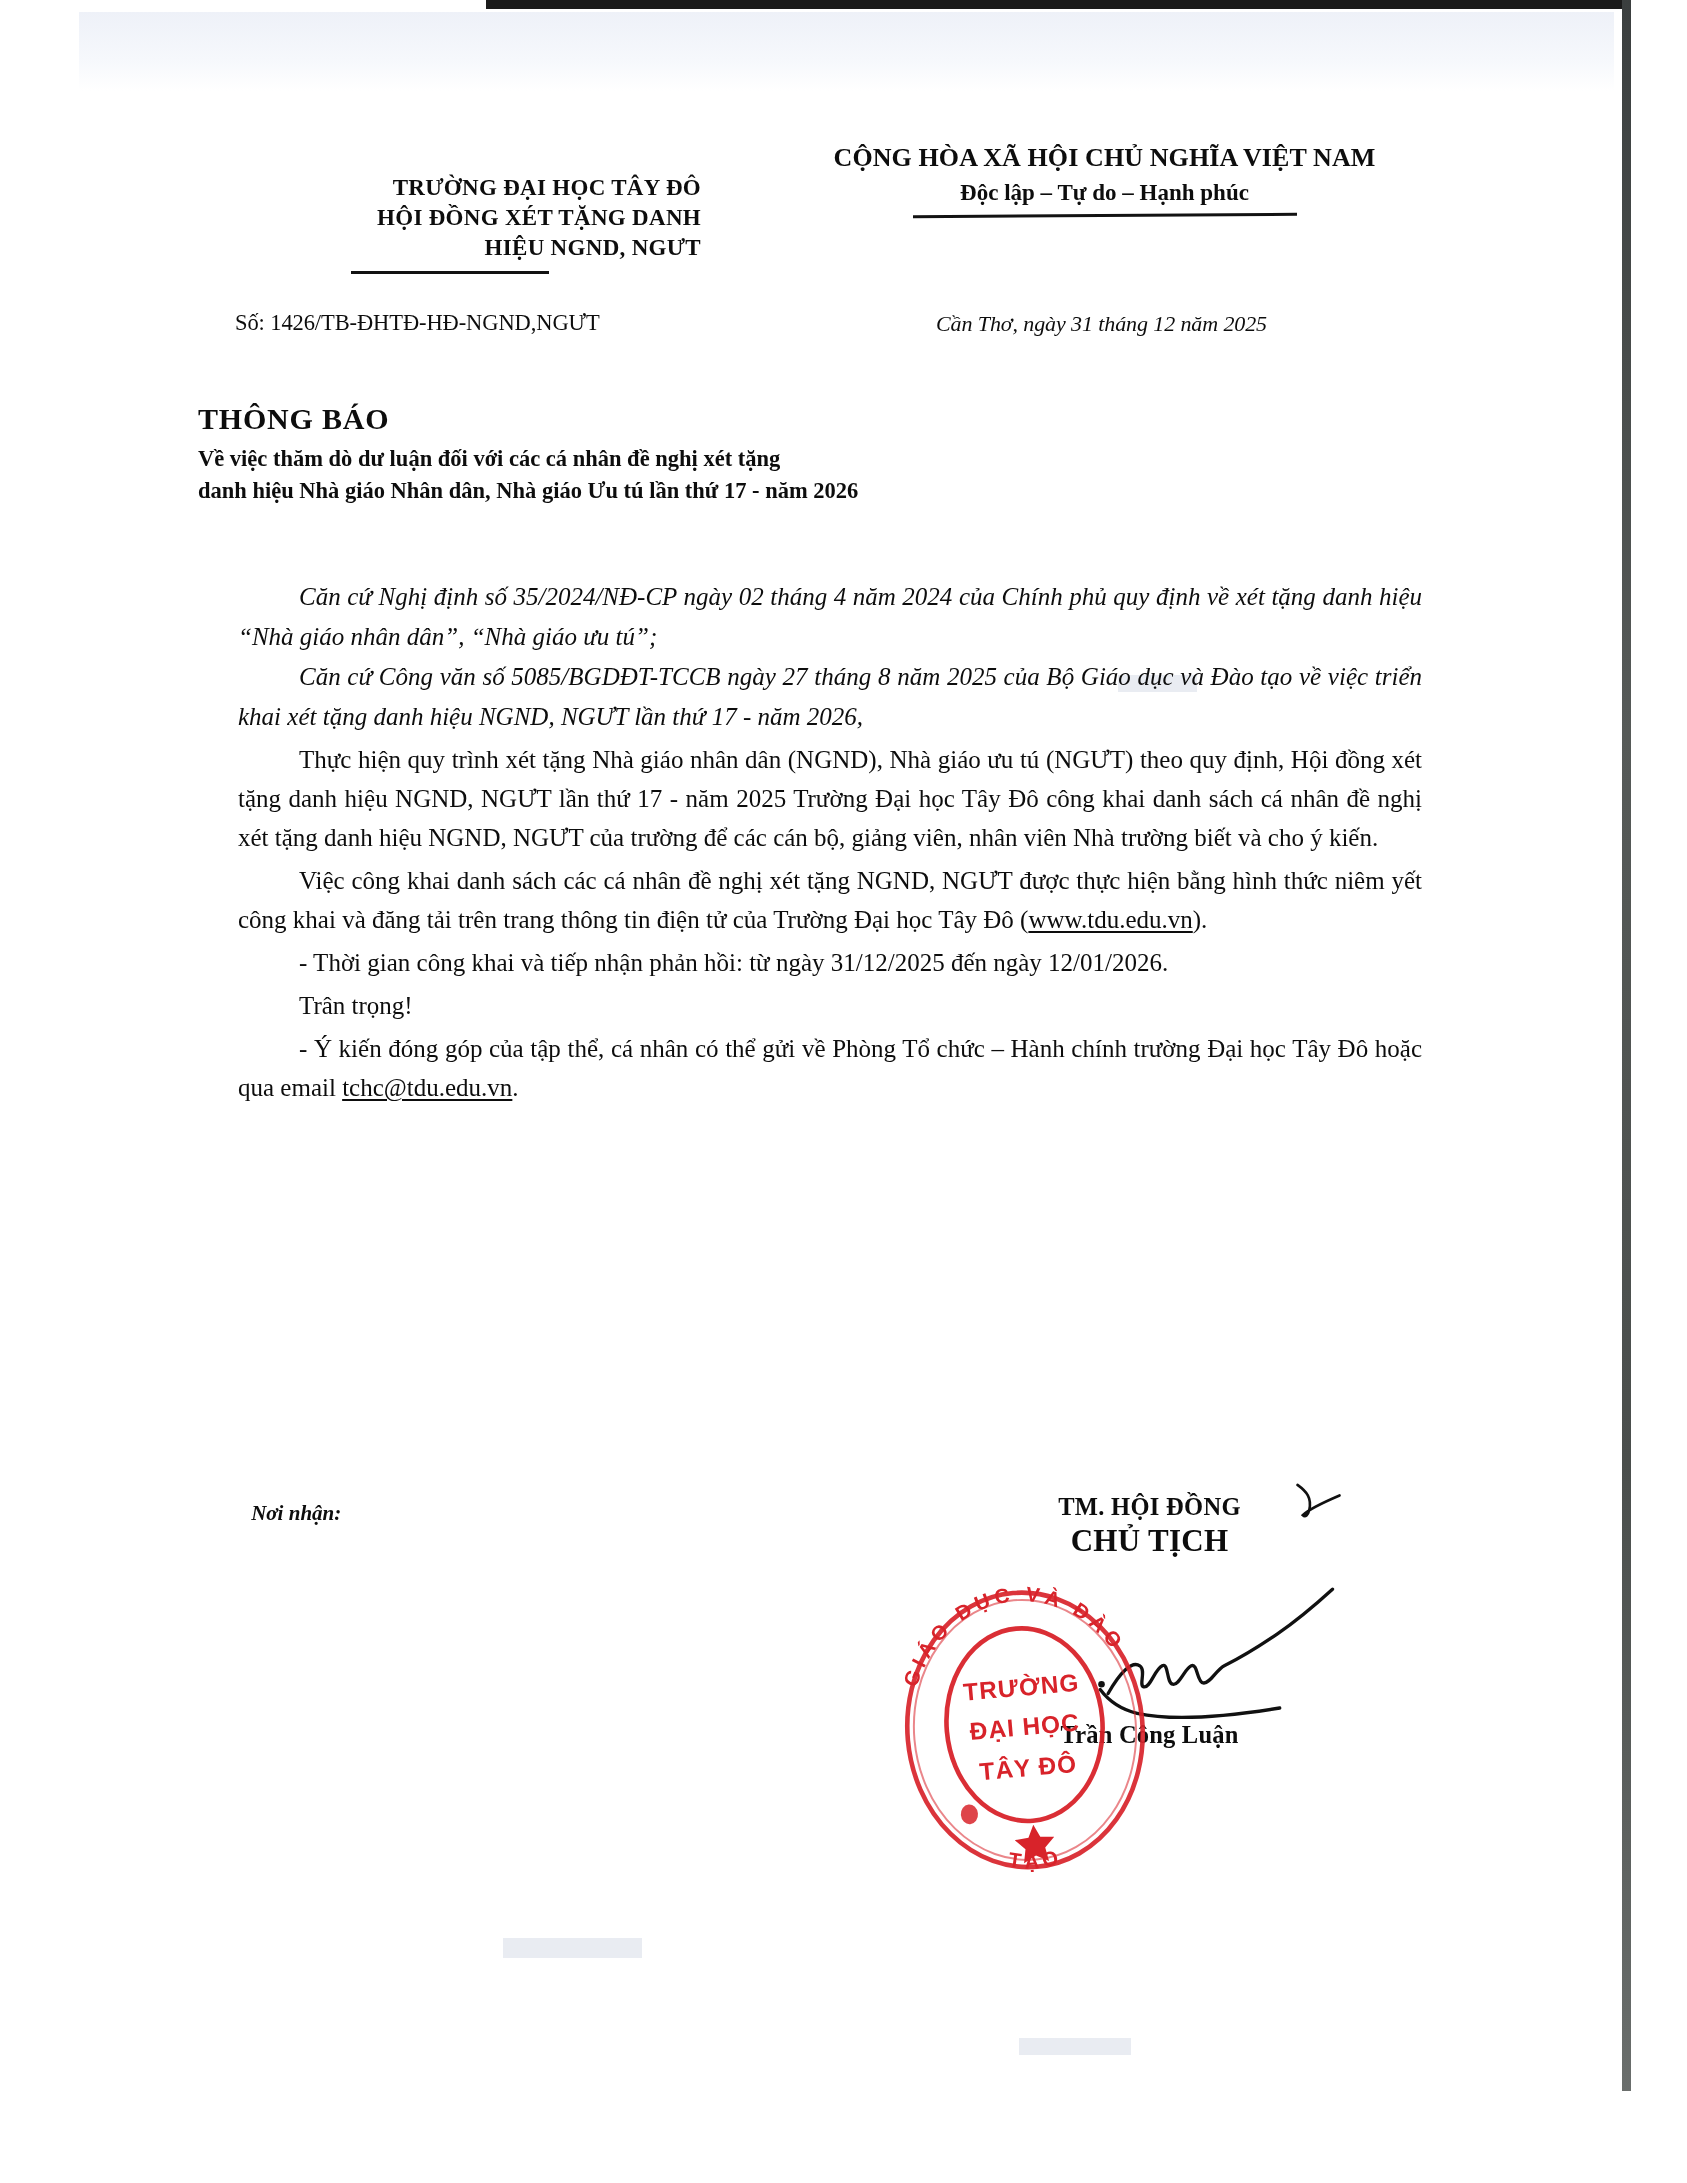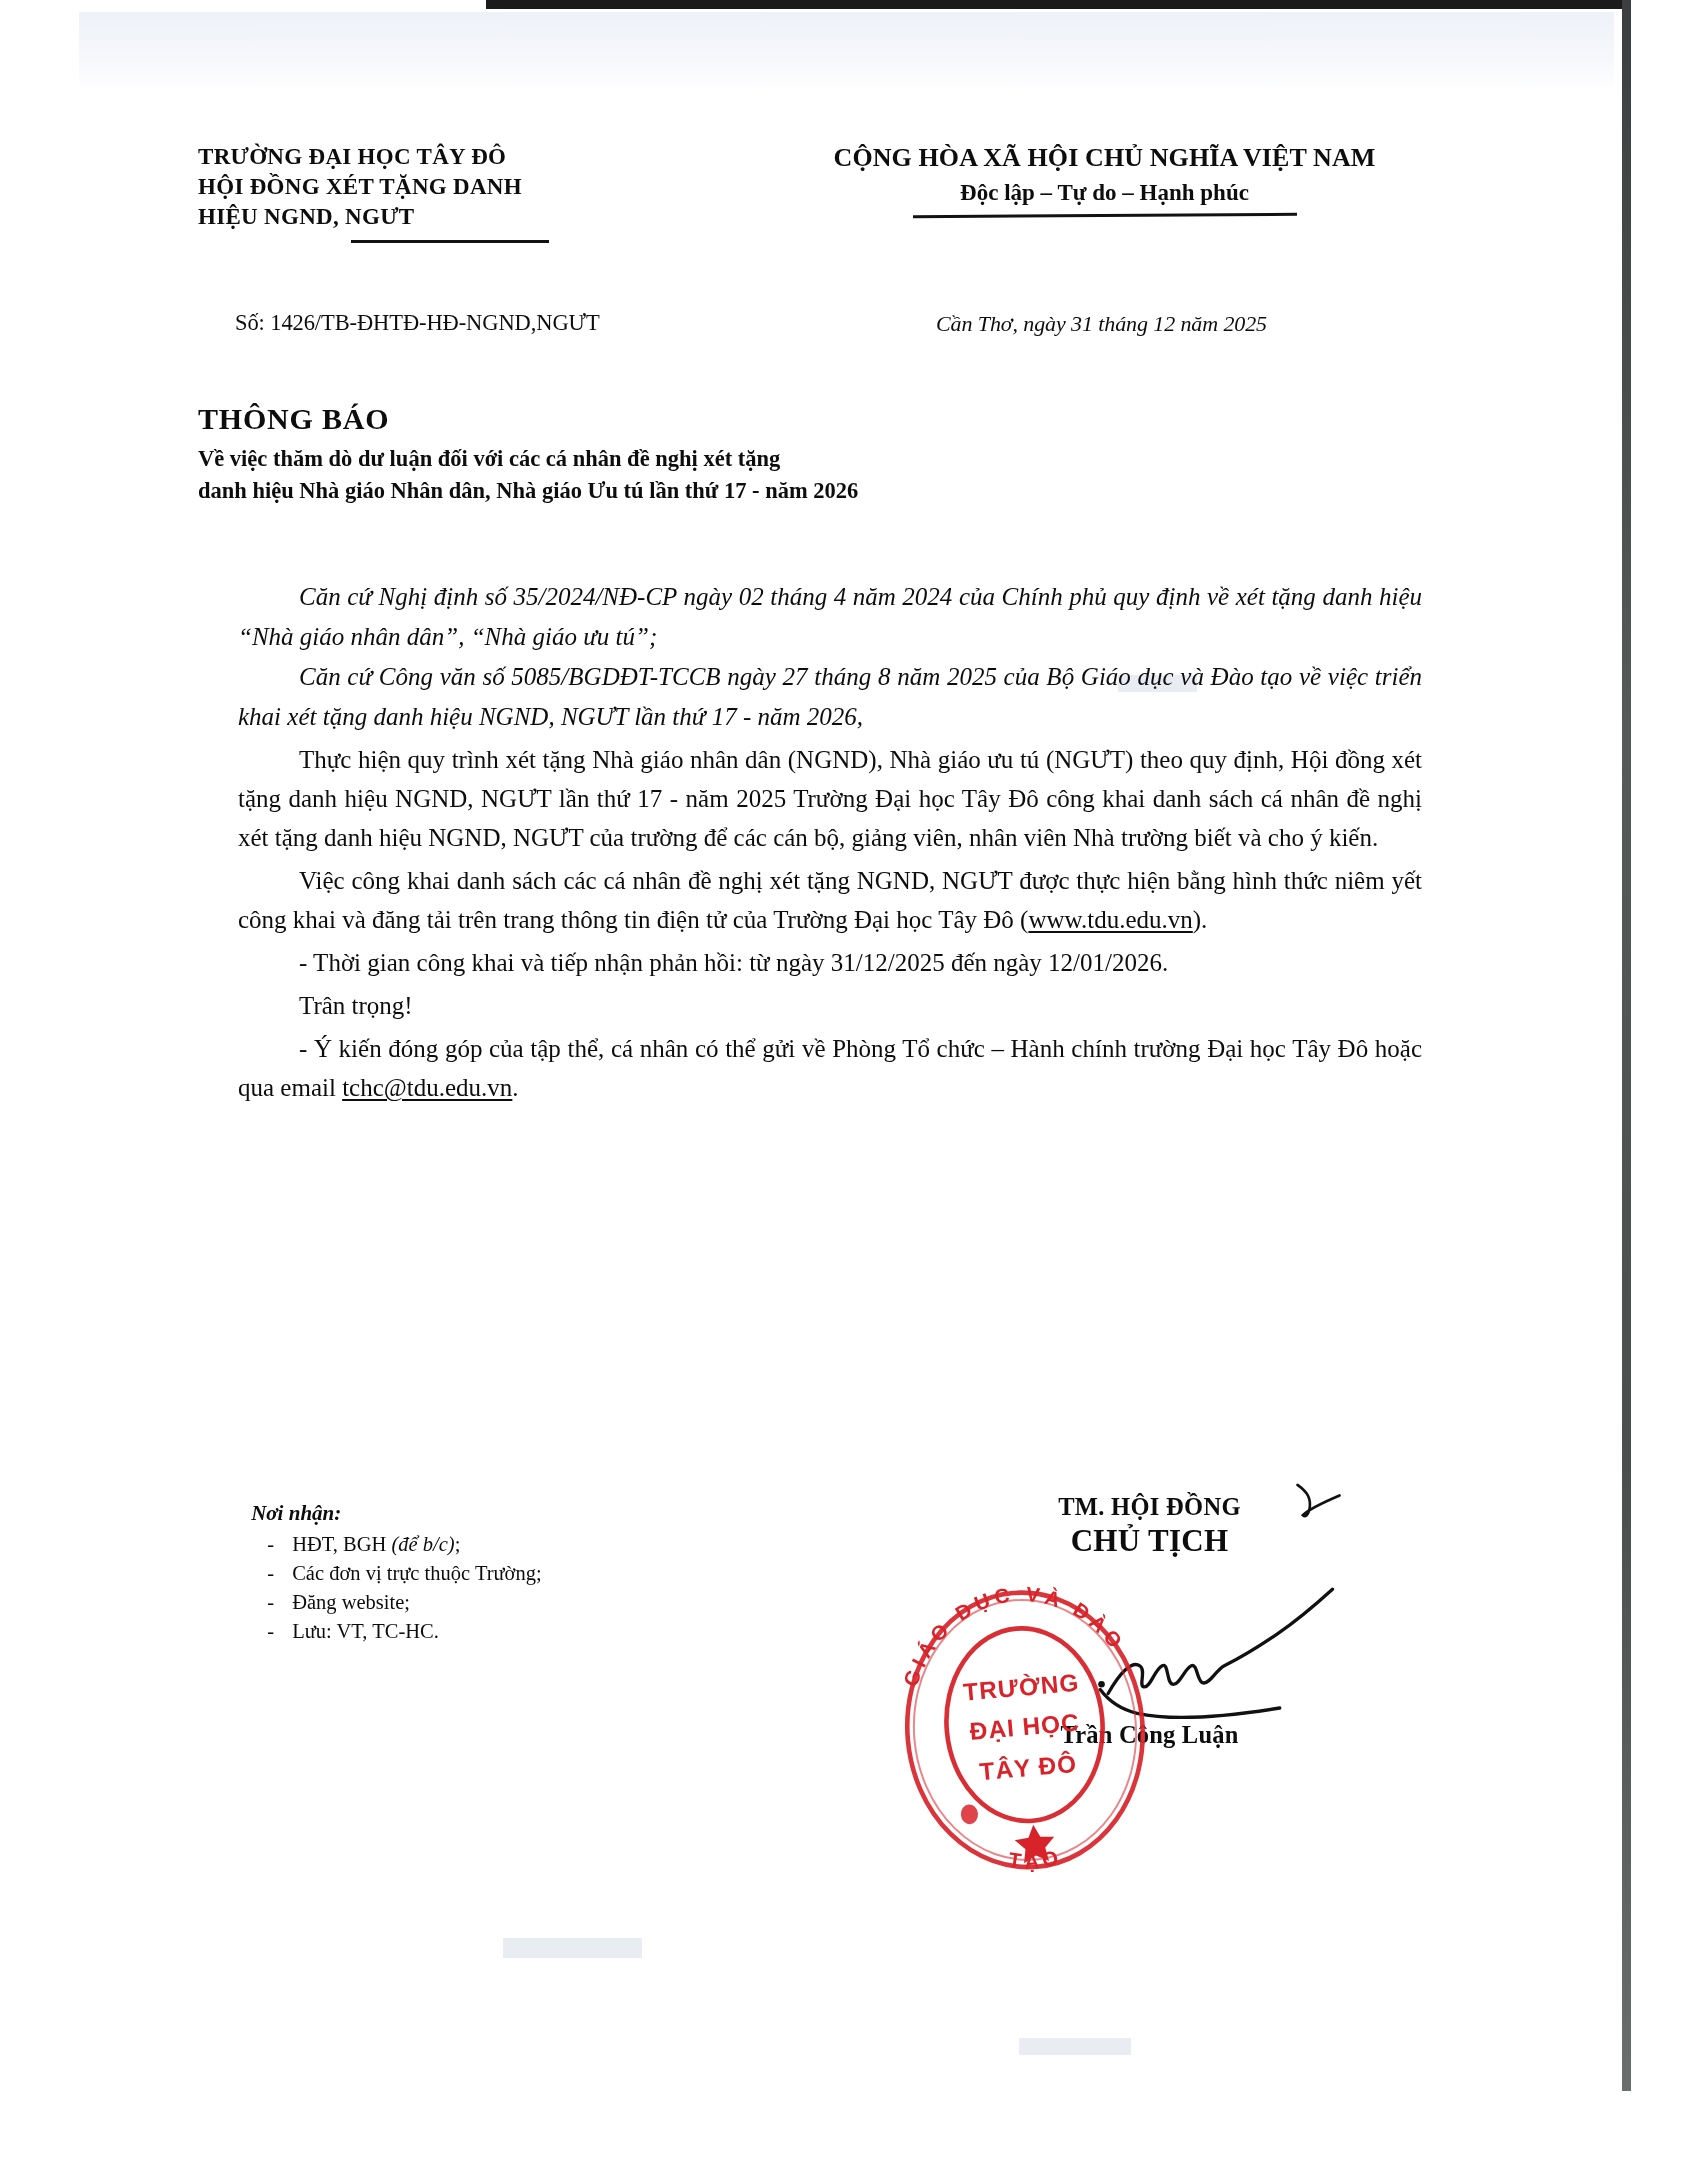--- a/index.html
+++ b/index.html
@@ -61,21 +61,22 @@
     position: absolute;
     left: 198px;
     top: 142px;
     width: 1257px;
     display: flex;
     justify-content: space-between;
     align-items: flex-start;
   }
   .header-left {
     width: 503px;
-    text-align: left;
+    text-align: right;
+    margin-top: 31px;
   }
   .header-right {
     width: 701px;
     text-align: center;
   }
   .org-line {
     font-weight: bold;
     font-size: 23px;
     letter-spacing: 0.3px;
     line-height: 1.31;
@@ -312,26 +313,20 @@
       <p class="para"><span>Việc công khai danh sách các cá nhân đề nghị xét tặng NGND, NGƯT được thực hiện bằng hình thức niêm yết công khai và đăng tải trên trang thông tin điện tử của Trường Đại học Tây Đô (</span><span class="u">www.tdu.edu.vn</span><span>).</span></p>
       <p class="para">- Thời gian công khai và tiếp nhận phản hồi: từ ngày 31/12/2025 đến ngày 12/01/2026.</p>
       <p class="para">Trân trọng!</p>
       <p class="para"><span>- Ý kiến đóng góp của tập thể, cá nhân có thể gửi về Phòng Tổ chức – Hành chính trường Đại học Tây Đô hoặc qua email </span><span class="u">tchc@tdu.edu.vn</span><span>.</span></p>
     </div>
 
     <div class="footer">
 
       <div class="recipients">
         <div class="recipients-title">Nơi nhận:</div>
-        <ul>
-          <li><span>HĐT, BGH </span><span class="it">(để b/c)</span><span>;</span></li>
-          <li><span>Các đơn vị trực thuộc Trường;</span></li>
-          <li><span>Đăng website;</span></li>
-          <li><span>Lưu: VT, TC-HC.</span></li>
-        </ul>
       </div>
 
       <div class="signblock">
         <div class="sign-role1">TM. HỘI ĐỒNG</div>
         <div class="sign-role2">CHỦ TỊCH</div>
         <div class="sign-name">Trần Công Luận</div>
 
         <svg class="tick" viewBox="0 0 80 70">
           <path d="M8 6 C22 16, 30 26, 26 44 C24 52, 20 56, 16 52 C24 44, 44 34, 72 22" stroke="#111" stroke-width="4" fill="none" stroke-linecap="round"></path>
         </svg>

